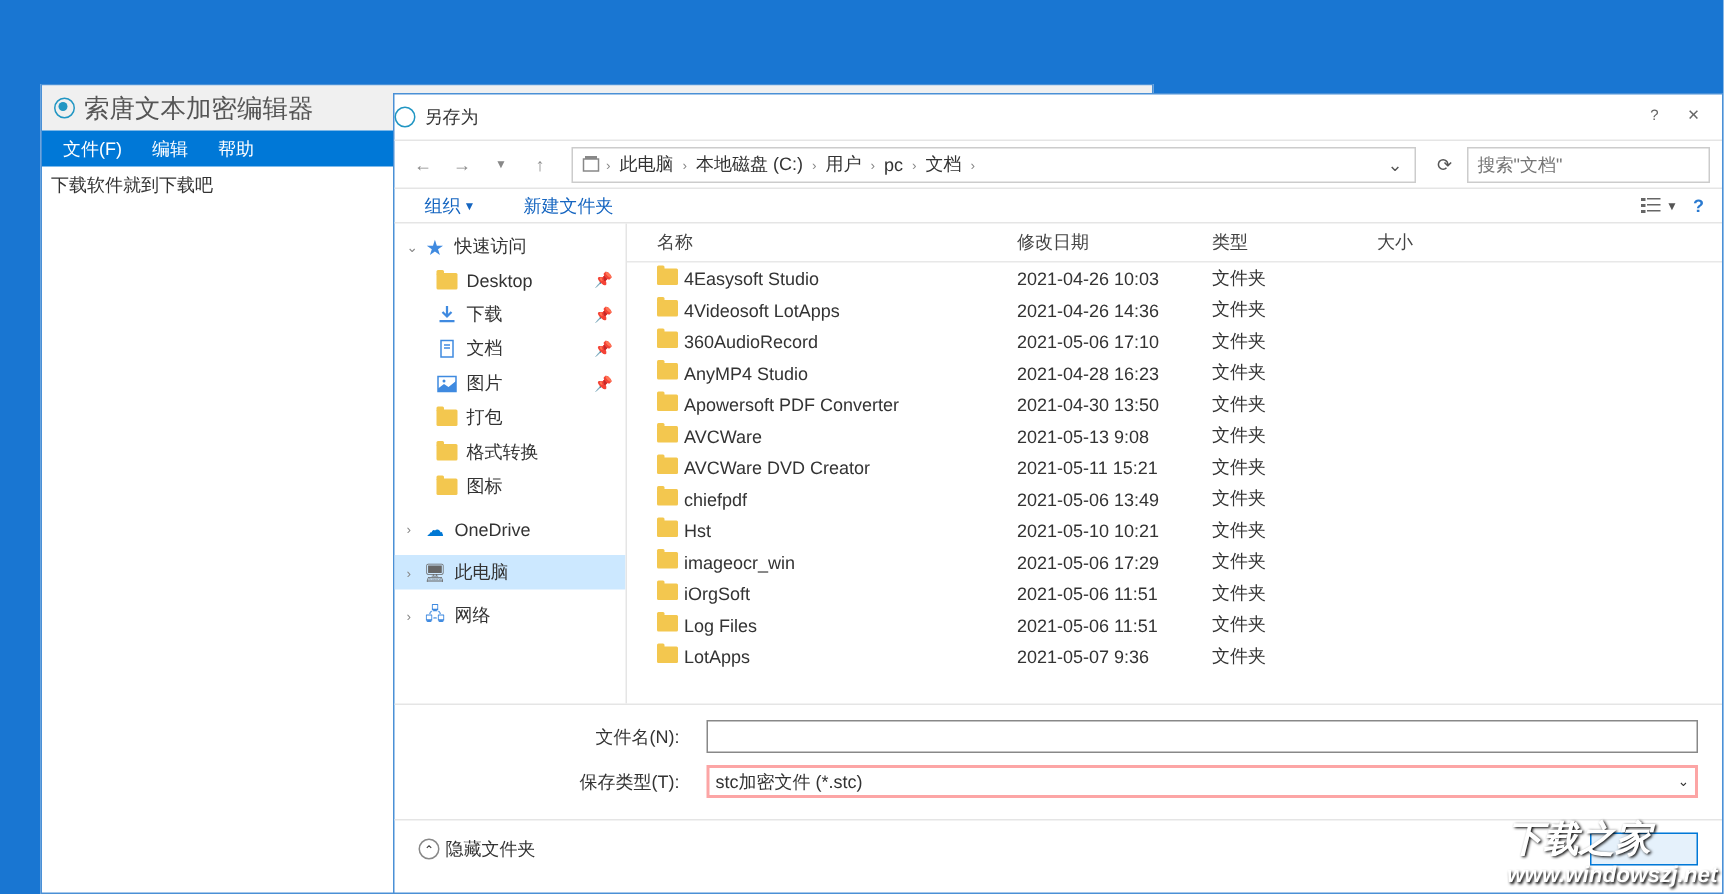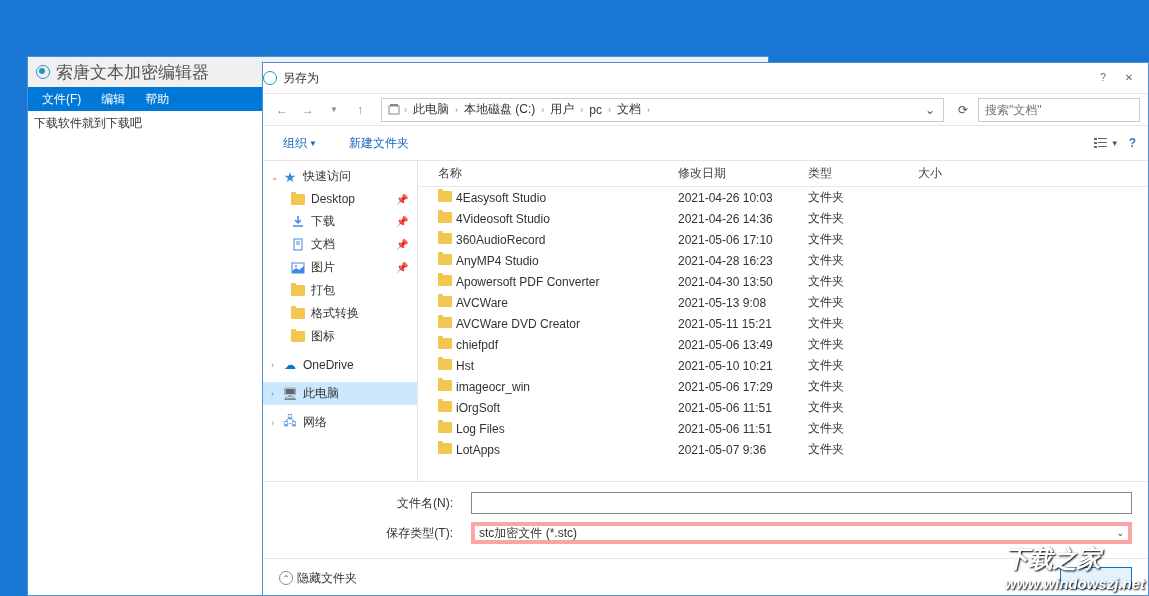--- a/index.html
+++ b/index.html
@@ -31,21 +31,21 @@
     .nav-arrow { width: 22px; height: 22px; display: flex; align-items: center; justify-content: center; color: #888; }
     .nav-up { margin-right: 2px; }
     .breadcrumb-bar { flex: 1; height: 24px; border: 1px solid #ccc; display: flex; align-items: center; padding: 0 4px; background: #fff; margin: 0 4px; }
     .breadcrumb-icon { width: 16px; height: 14px; display: inline-flex; align-items: center; justify-content: center; }
     .breadcrumb-item { padding: 0 4px; color: #333; display: flex; align-items: center; }
     .breadcrumb-sep { color: #888; padding: 0 2px; font-size: 9px; }
     .breadcrumb-dd { width: 18px; text-align: center; color: #555; }
     .refresh-btn { width: 22px; height: 22px; display: flex; align-items: center; justify-content: center; color: #555; }
     .search-box { width: 162px; height: 24px; border: 1px solid #ccc; padding: 0 6px; color: #888; font-size: 12px; }
     
-    .toolbar-row { height: 36px; display: flex; align-items: center; padding: 0 12px; border-top: 1px solid #e5e5e5; border-bottom: 1px solid #e5e5e5; }
+    .toolbar-row { height: 24px; display: flex; align-items: center; padding: 0 12px; border-top: 1px solid #e5e5e5; border-bottom: 1px solid #e5e5e5; }
     .toolbar-btn { padding: 4px 8px; color: #1565c0; margin-right: 16px; cursor: pointer; }
     .toolbar-dd { font-size: 8px; vertical-align: middle; margin-left: 2px; }
     .view-btns { margin-left: auto; display: flex; gap: 10px; color: #555; }
     .view-btn { display: flex; align-items: center; }
     
     .content-area { display: flex; height: 320px; }
     .nav-pane { width: 155px; border-right: 1px solid #e5e5e5; overflow-y: auto; padding: 4px 0; }
     .nav-item { display: flex; align-items: center; padding: 3px 8px 3px 16px; cursor: pointer; color: #333; }
     .nav-item.selected { background: #cce8ff; }
     .nav-item.header { padding-left: 8px; }
@@ -65,21 +65,21 @@
     .col-date { width: 130px; }
     .col-type { width: 110px; }
     .col-size { width: 80px; }
     .list-row { display: flex; height: 21px; align-items: center; color: #333; }
     .file-name-cell { width: 260px; padding-left: 20px; display: flex; align-items: flex-start; gap: 4px; }
     
     .bottom-panel { border-top: 1px solid #e5e5e5; padding: 10px 16px 6px 16px; }
     .form-row { display: flex; align-items: center; margin-bottom: 8px; gap: 12px; }
     .form-label { width: 180px; text-align: right; padding-right: 6px; color: #333; }
     .form-input { flex: 1; height: 22px; border: 1px solid #888; padding: 0 4px; }
-    .form-select { flex: 1; height: 22px; border: 4px solid #fca5a5; padding: 0 4px; color: #333; display: flex; align-items: center; justify-content: space-between; }
+    .form-select { flex: 1; height: 22px; border: 2px solid #fca5a5; padding: 0 4px; color: #333; display: flex; align-items: center; justify-content: space-between; }
     
     .footer-row { display: flex; align-items: center; padding: 8px 16px; border-top: 1px solid #e5e5e5; }
     .hide-folders { display: flex; align-items: center; gap: 4px; color: #333; }
     .collapse-icon { width: 14px; height: 14px; border: 1px solid #888; border-radius: 50%; display: flex; align-items: center; justify-content: center; font-size: 8px; }
     .action-btn { width: 72px; height: 22px; border: 1px solid #0078d7; background: #e5f1fb; margin-left: auto; }
     
     .watermark { position: absolute; right: 4px; bottom: 4px; color: #fff; text-shadow: 1px 1px 2px #000; font-style: italic; font-weight: bold; }
     .watermark-main { font-size: 24px; }
     .watermark-sub { font-size: 15px; text-align: right; }
     
@@ -264,21 +264,21 @@
               <span class="folder-mini"></span>
               <span>4Easysoft Studio</span>
             </div>
             <div class="col-date">2021-04-26 10:03</div>
             <div class="col-type">文件夹</div>
             <div class="col-size"></div>
           </div>
           <div class="list-row">
             <div class="file-name-cell">
               <span class="folder-mini"></span>
-              <span>4Videosoft Studio</span>
+              <span>4Videosoft LotApps</span>
             </div>
             <div class="col-date">2021-04-26 14:36</div>
             <div class="col-type">文件夹</div>
             <div class="col-size"></div>
           </div>
           <div class="list-row">
             <div class="file-name-cell">
               <span class="folder-mini"></span>
               <span>360AudioRecord</span>
             </div>

